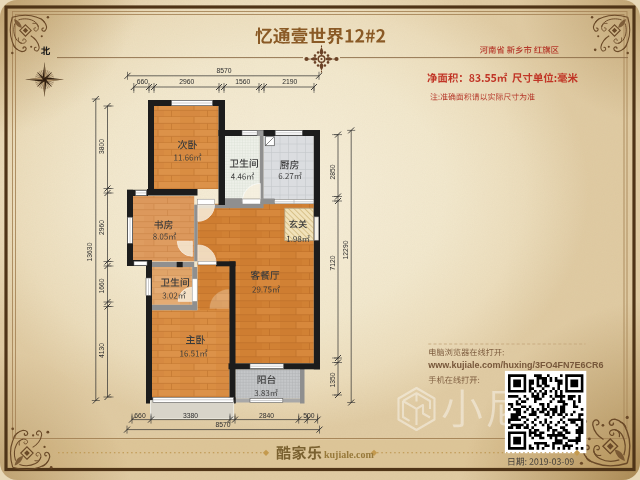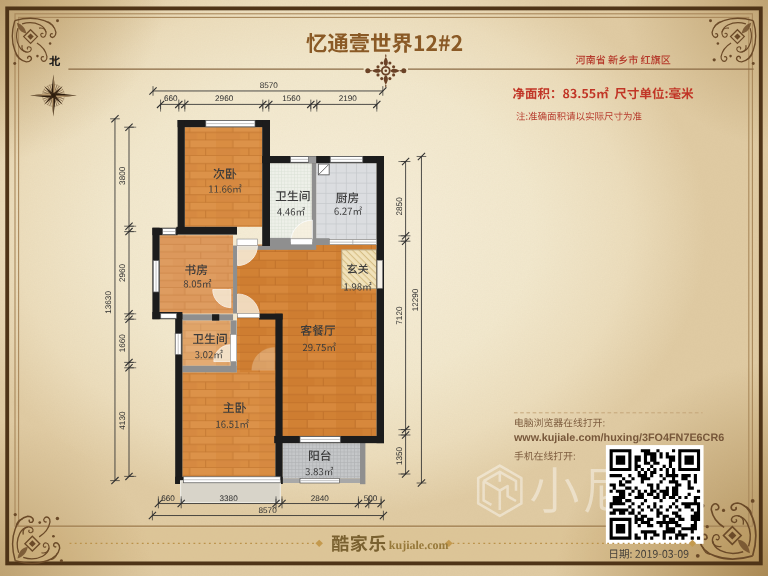--- a/index.html
+++ b/index.html
@@ -1,15 +1,15 @@
 <!DOCTYPE html>
 <html><head><meta charset="utf-8">
 <style>
 html,body{margin:0;padding:0;background:#e8d9b8;}
-#page{position:relative;width:640px;height:480px;overflow:hidden;font-family:"Liberation Sans",sans-serif;}
+#page{position:relative;width:640px;height:480px;overflow:hidden;font-family:"Liberation Sans",sans-serif;border-radius:17px;}
 </style></head>
 <body>
 <div id="page">
 <svg width="640" height="480" viewBox="0 0 640 480" xmlns="http://www.w3.org/2000/svg">
 <defs>
 <pattern id="woodA" patternUnits="userSpaceOnUse" width="36" height="13">
  <rect width="36" height="13" fill="#d98d42"></rect>
  <rect x="14" y="0" width="22" height="6.5" fill="#dc9249"></rect>
  <rect x="0" y="6.5" width="20" height="6.5" fill="#d68941"></rect>
  <rect y="5.9" width="36" height="0.8" fill="#c57a33"></rect>

